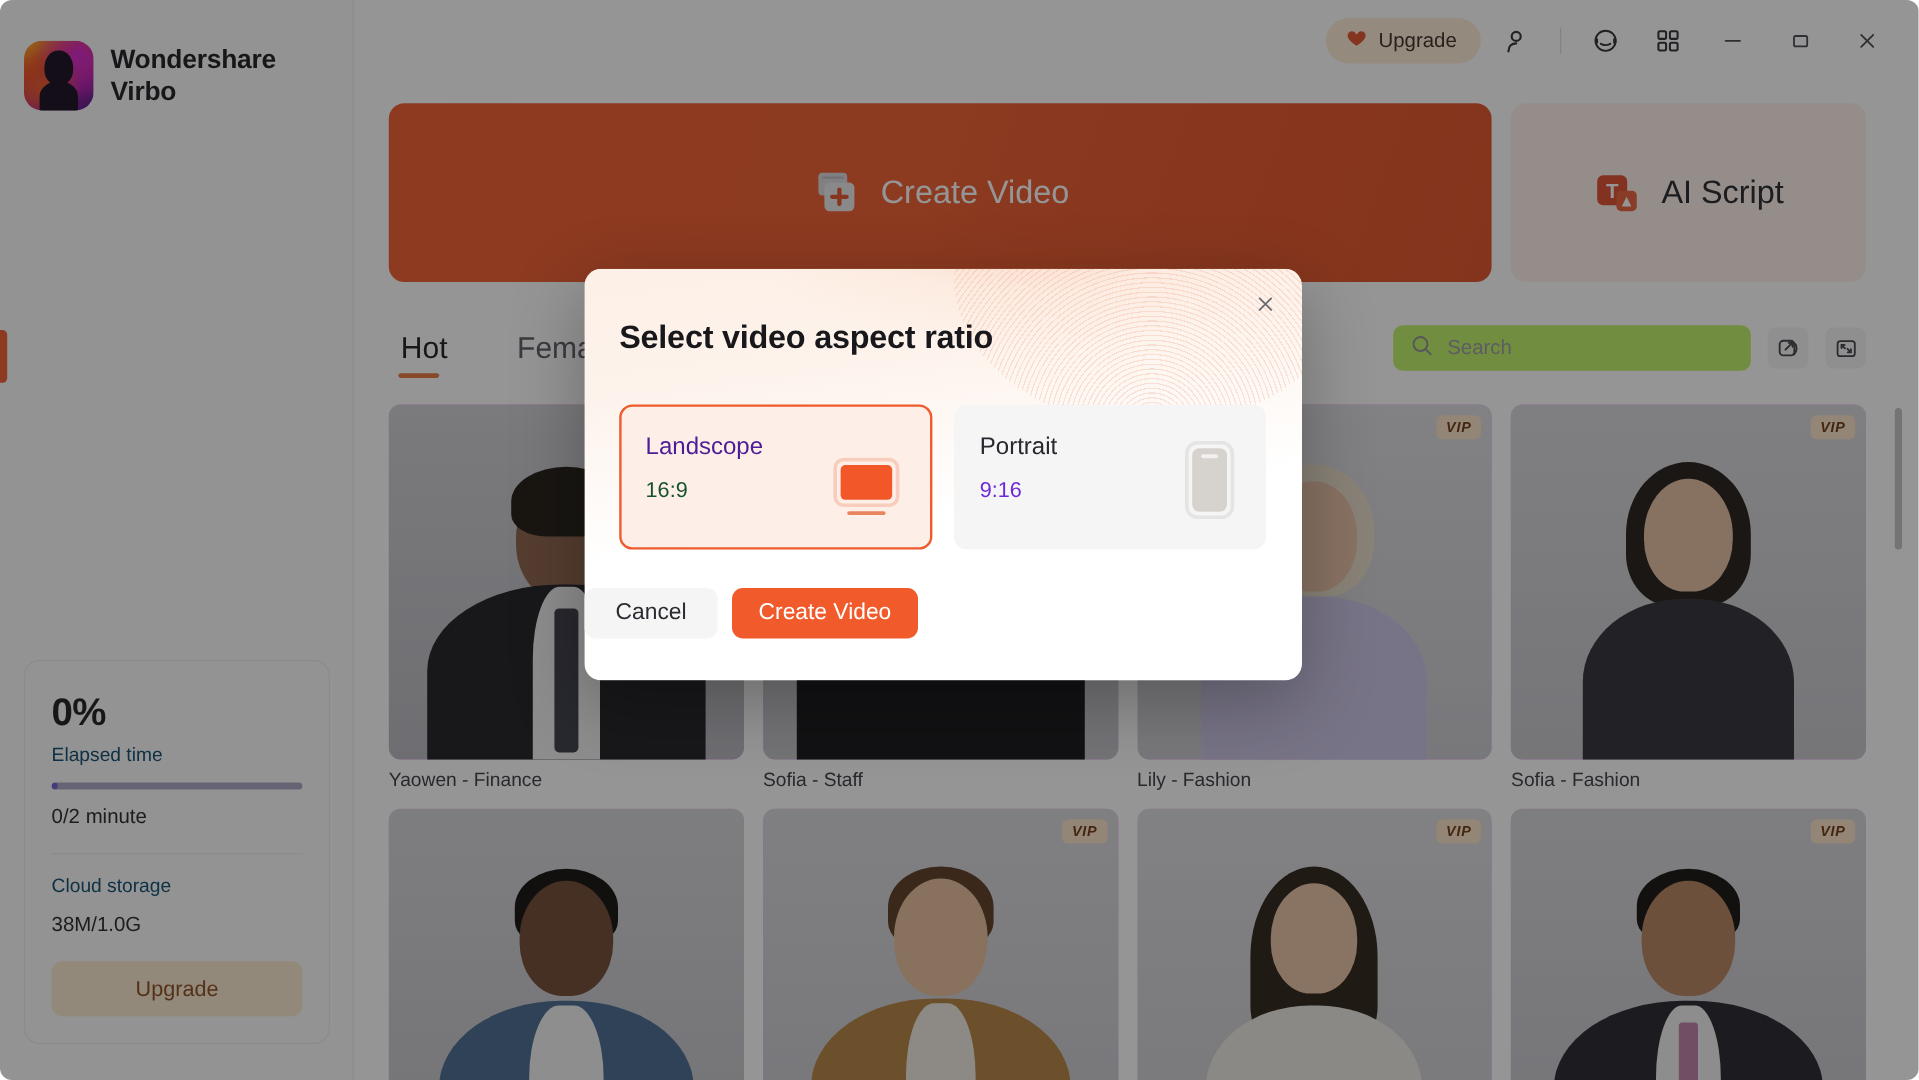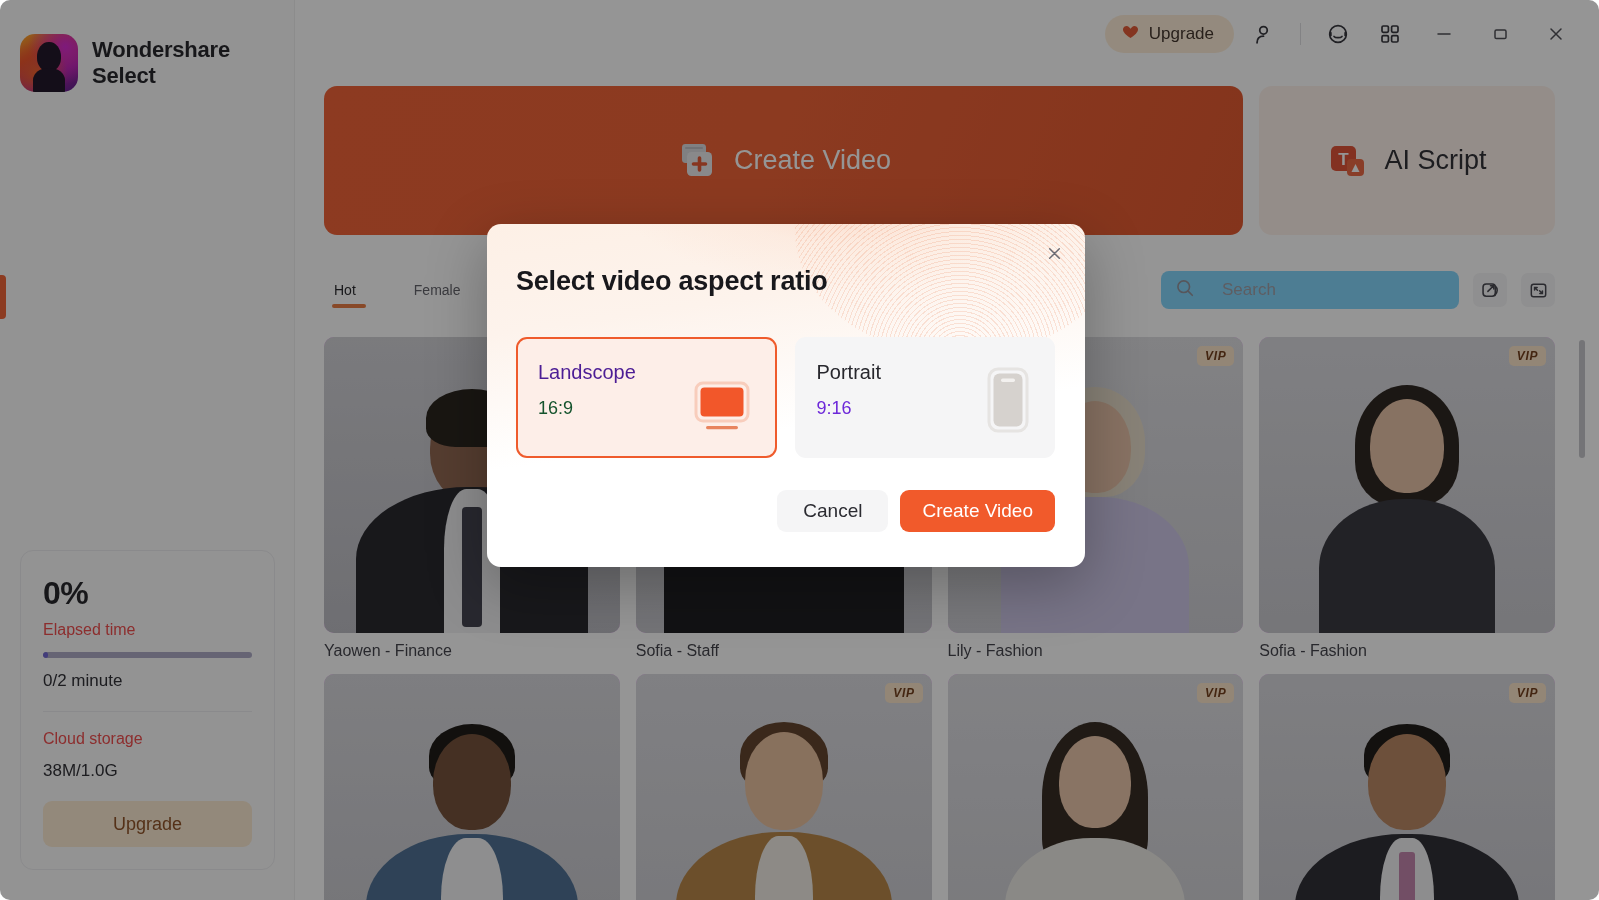--- a/index.html
+++ b/index.html
@@ -81,21 +81,21 @@
 
   
   .plan-card {
     position: absolute; left: 20px; bottom: 30px;
     width: 255px; padding: 24px 22px 22px 22px;
     background: #fbfbfc;
     border: 1px solid #ececee;
     border-radius: 13px;
   }
   .plan-pct { font-size: 32px; font-weight: bold; color: #1b1b1f; letter-spacing: -0.5px;}
-  .plan-sub { font-size: 16px; color: #ef4444; margin-top: 9px; }
+  .plan-sub { font-size: 16px; color: #0c4a6e; margin-top: 9px; }
   .plan-bar {
     margin-top: 13px; height: 6px; width: 100%;
     background: #a9a7c4; border-radius: 3px; position: relative; overflow:hidden;
   }
   .plan-bar-fill {
     position:absolute; left:0; top:0; height:100%;
     width: 5px; background:#6a5fd0; border-radius:3px;
   }
   .plan-val { font-size: 17px; color: #25252b; margin-top: 13px; font-weight: 500;}
   .plan-div { height:1px; background:#ececee; margin: 20px 0 18px; }
@@ -164,36 +164,36 @@
     width: 42px; height: 40px; position: relative; flex:0 0 auto;
   }
 
   
   .tabs-row {
     display:flex; align-items:center;
     padding: 36px 44px 0 29px; gap: 0;
   }
   .tab {
     position: relative;
-    font-size: 14px; color:#5b5b63;
+    font-size: 25px; color:#5b5b63;
     padding: 0 10px 12px 10px; margin-right: 38px;
     cursor:pointer;
     text-align:center;
   }
   .tab.active { color:#1b1b1f; font-weight: 500; }
   .tab.active::after {
     content:""; position:absolute; left:8px; bottom:2px;
     width: 34px; height: 4px; border-radius: 3px;
     background: #e8753a;
   }
   .tabs-spacer { flex:1 1 auto; }
   .search-wrap {
     position: relative; width: 298px; height: 38px;
-    background:#7dd3fc; border-radius: 8px;
-    display:flex; align-items:center; padding: 0 14px; gap: 27px;
+    background:#bef264; border-radius: 8px;
+    display:flex; align-items:center; padding: 0 14px; gap: 11px;
     margin-bottom: 12px;
   }
   .search-input {
     border:none; outline:none; background:transparent;
     font-family: inherit; font-size: 17px; color:#2b2b31;
     width: 100%;
   }
   .search-input::placeholder { color:#9a9aa2; }
   .view-btn {
     width: 34px; height: 34px; margin-left: 14px; margin-bottom: 12px;
@@ -320,21 +320,21 @@
   .ratio-card.unsel .ratio-val  { color:#6d28d9; }
   .dev-monitor {
     position:absolute; right: 24px; top: 42px;
     width: 58px; height: 52px;
   }
   .dev-phone {
     position:absolute; right: 24px; top: 28px;
     width: 42px; height: 66px;
   }
   .modal-actions {
-    display:flex; justify-content: flex-end; gap: 12px;
+    display:flex; gap: 12px;
     padding: 32px 30px 0 0;
   }
   .btn-cancel {
     height: 42px; padding: 0 26px;
     background:#f5f5f6; color:#2b2b31;
     border:none; border-radius: 9px;
     font-size: 19px; font-family: inherit; cursor:pointer;
   }
   .btn-create {
     height: 42px; padding: 0 22px;
@@ -347,21 +347,21 @@
 <body>
 
 <div id="app">
 
   <aside id="sidebar">
 
     <div class="brand">
       <div class="brand-logo"></div>
       <div class="brand-text">
         <div>Wondershare</div>
-        <div>Select</div>
+        <div>Virbo</div>
       </div>
     </div>
 
     <nav class="nav">
       <div class="nav-active-bar"></div>
 
 
 
     </nav>
 

